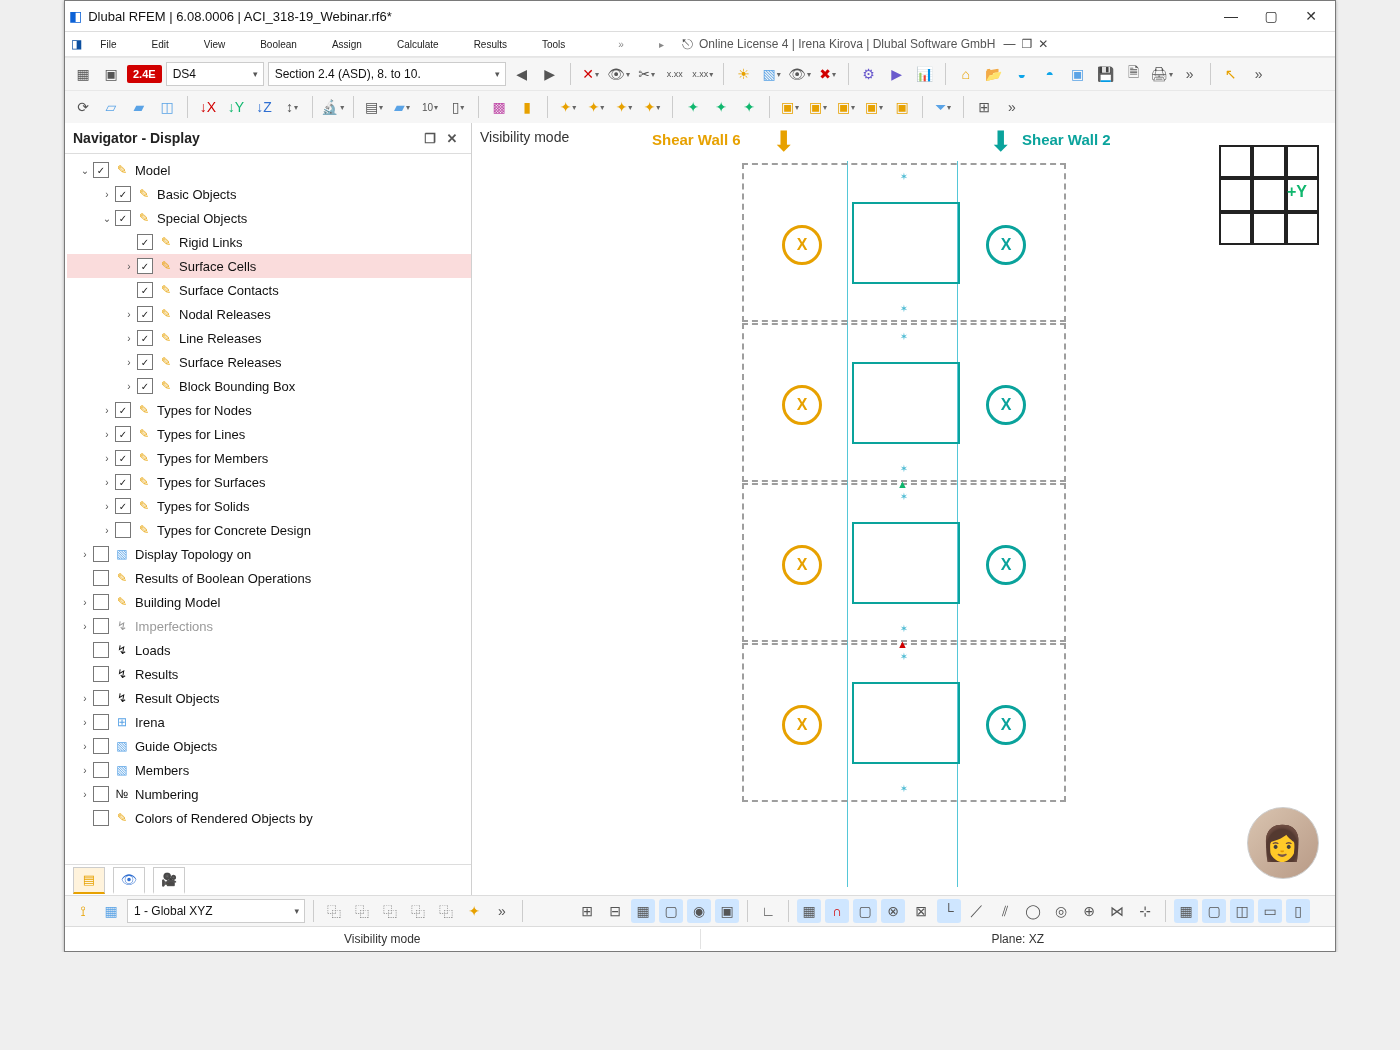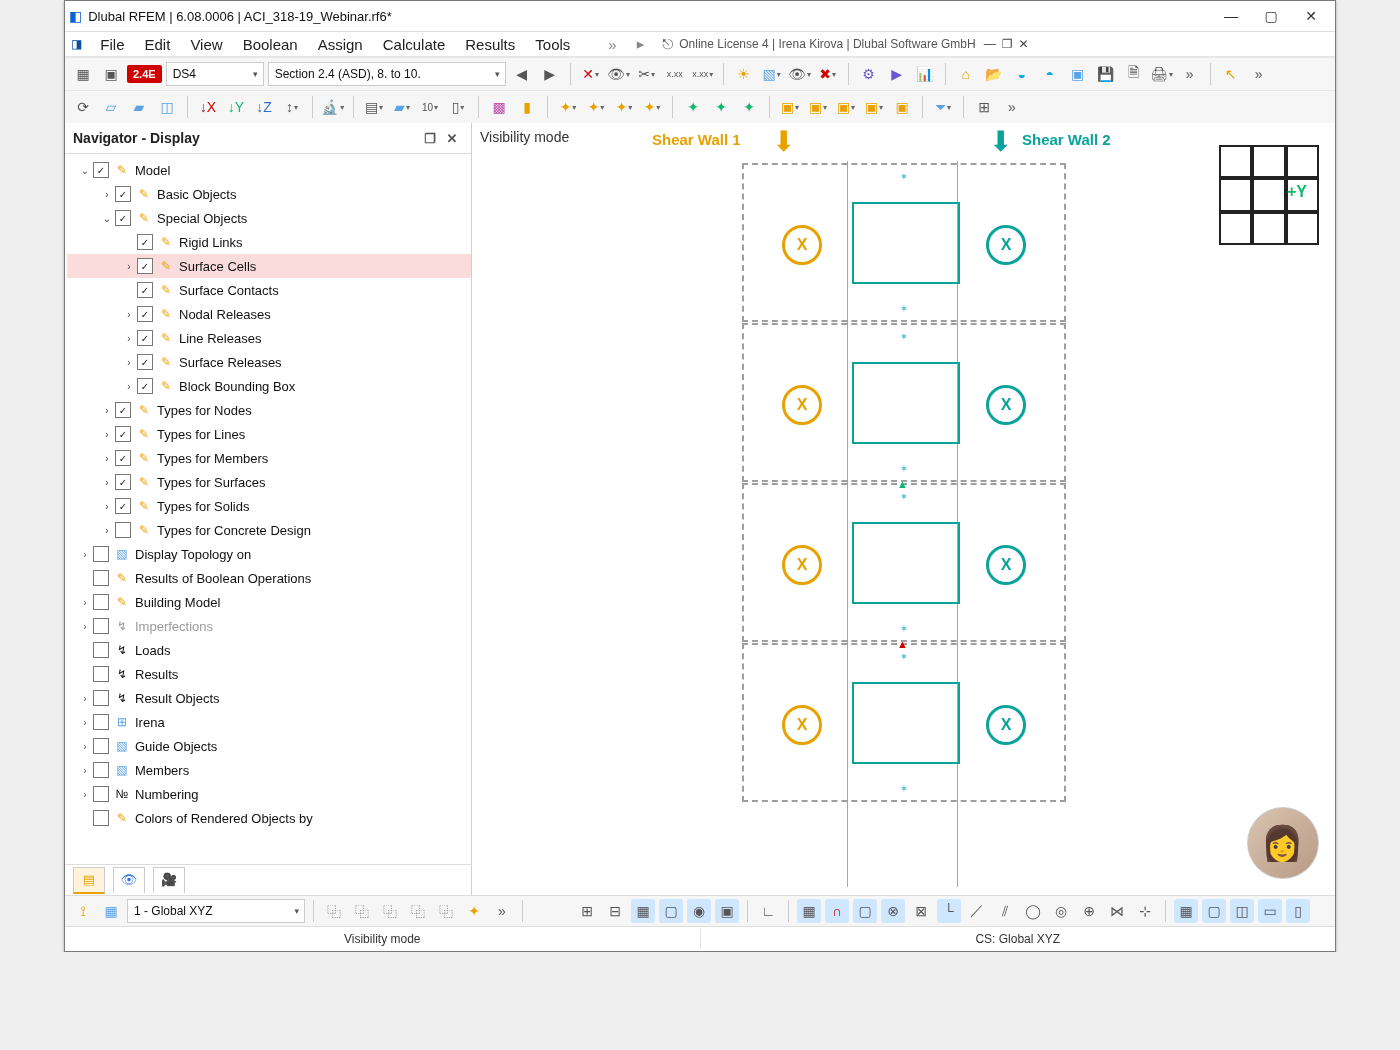--- a/index.html
+++ b/index.html
@@ -19,21 +19,21 @@
   .titlebar .app-icon{font-size:14px;margin-right:6px;color:#0b61d6;}
   .titlebar .title{flex:0 0 auto;font-size:13px;}
   .titlebar .spacer{flex:1;}
   .winbtn{width:40px;height:28px;display:flex;align-items:center;justify-content:center;font-size:14px;color:#333;}
   
   .licbar{height:24px;display:flex;align-items:center;padding:0 6px;border-bottom:1px solid #e5e5e5;font-size:12px;color:#333;}
   .licbar .search{margin-left:auto;margin-right:8px;display:flex;align-items:center;gap:6px;}
   .licbar input{width:300px;border:1px solid #ccc;padding:3px 28px 3px 8px;border-radius:3px;font-size:12px;font-style:italic;color:#888;background:#fafafa;}
   .licbar .lic-text{color:#555;white-space:nowrap;}
   .licbar .mini-controls{display:flex;gap:6px;margin-left:8px;font-size:12px;color:#444;}
-  .menubar{height:26px;display:flex;align-items:center;padding:0 8px;gap:0;font-size:15px;color:var(--menu-fg);text-align:right;}
+  .menubar{height:26px;display:flex;align-items:center;padding:0 8px;gap:15px;font-size:10px;color:var(--menu-fg);text-align:right;}
   .menubar span{padding:3px 10px;border-radius:3px;}
   
   .toolbar{height:32px;display:flex;align-items:center;padding:0 6px;gap:4px;border-top:1px solid #e8e8e8;background:#f6f6f6;flex-wrap:nowrap;overflow:hidden;}
   .toolbar:last-of-type{border-bottom:1px solid #e0e0e0;}
   .tb-item{width:24px;height:24px;display:flex;align-items:center;justify-content:center;font-size:14px;color:var(--tb-icon);border-radius:3px;flex-shrink:0;}
   .tb-sep{width:1px;height:22px;background:#ccc;margin:0 4px;flex-shrink:0;}
   .tb-combo{height:22px;border:1px solid #ccc;background:#fff;font-size:12px;padding:0 20px 0 6px;display:flex;align-items:center;position:relative;}
   .tb-combo:after{content:"▾";position:absolute;right:5px;font-size:9px;color:#555;}
   .badge-red{background:#d10000;color:#fff;font-weight:bold;font-size:11px;padding:3px 6px;border-radius:2px;}
   
@@ -383,21 +383,21 @@
       <div class="nav-footer">
         <span class="tab-ic active" style="color:#e7a100;">▤</span>
         <span class="tab-ic" style="color:#2f6fd1;">👁</span>
         <span class="tab-ic" style="color:#555;">🎥</span>
       </div>
     </div>
 
     <div class="canvas">
       <span class="vis-label">Visibility mode</span>
 
-      <span class="wall-label" style="left:180px;color:var(--accent-orange);">Shear Wall 1</span>
+      <span class="wall-label" style="left:180px;color:var(--accent-orange);">Shear Wall 6</span>
       <span class="arrow-down" style="left:300px;color:var(--accent-orange);">⬇</span>
       <span class="arrow-down" style="left:517px;color:var(--accent-teal);">⬇</span>
       <span class="wall-label" style="left:550px;color:var(--accent-teal);">Shear Wall 2</span>
 
       <div class="vline" style="left:375px;"></div>
       <div class="vline" style="left:485px;"></div>
 
       <div class="floor" style="top:40px;">
         <span class="tick" style="top:6px;">✶</span>
         <div class="sym orange left">X</div>
@@ -488,16 +488,16 @@
     <span class="tb-sep"></span>
     <span class="tb-item" style="background:#cfe6ff;">▦</span>
     <span class="tb-item" style="background:#cfe6ff;">▢</span>
     <span class="tb-item" style="background:#cfe6ff;">◫</span>
     <span class="tb-item" style="background:#cfe6ff;">▭</span>
     <span class="tb-item" style="background:#cfe6ff;">▯</span>
   </div>
 
   <div class="statusbar">
     <div>Visibility mode</div>
-    <div>CS: Global XYZ</div>
+    <div>Plane: XZ</div>
   </div>
 
 </div>
 
 </body></html>

